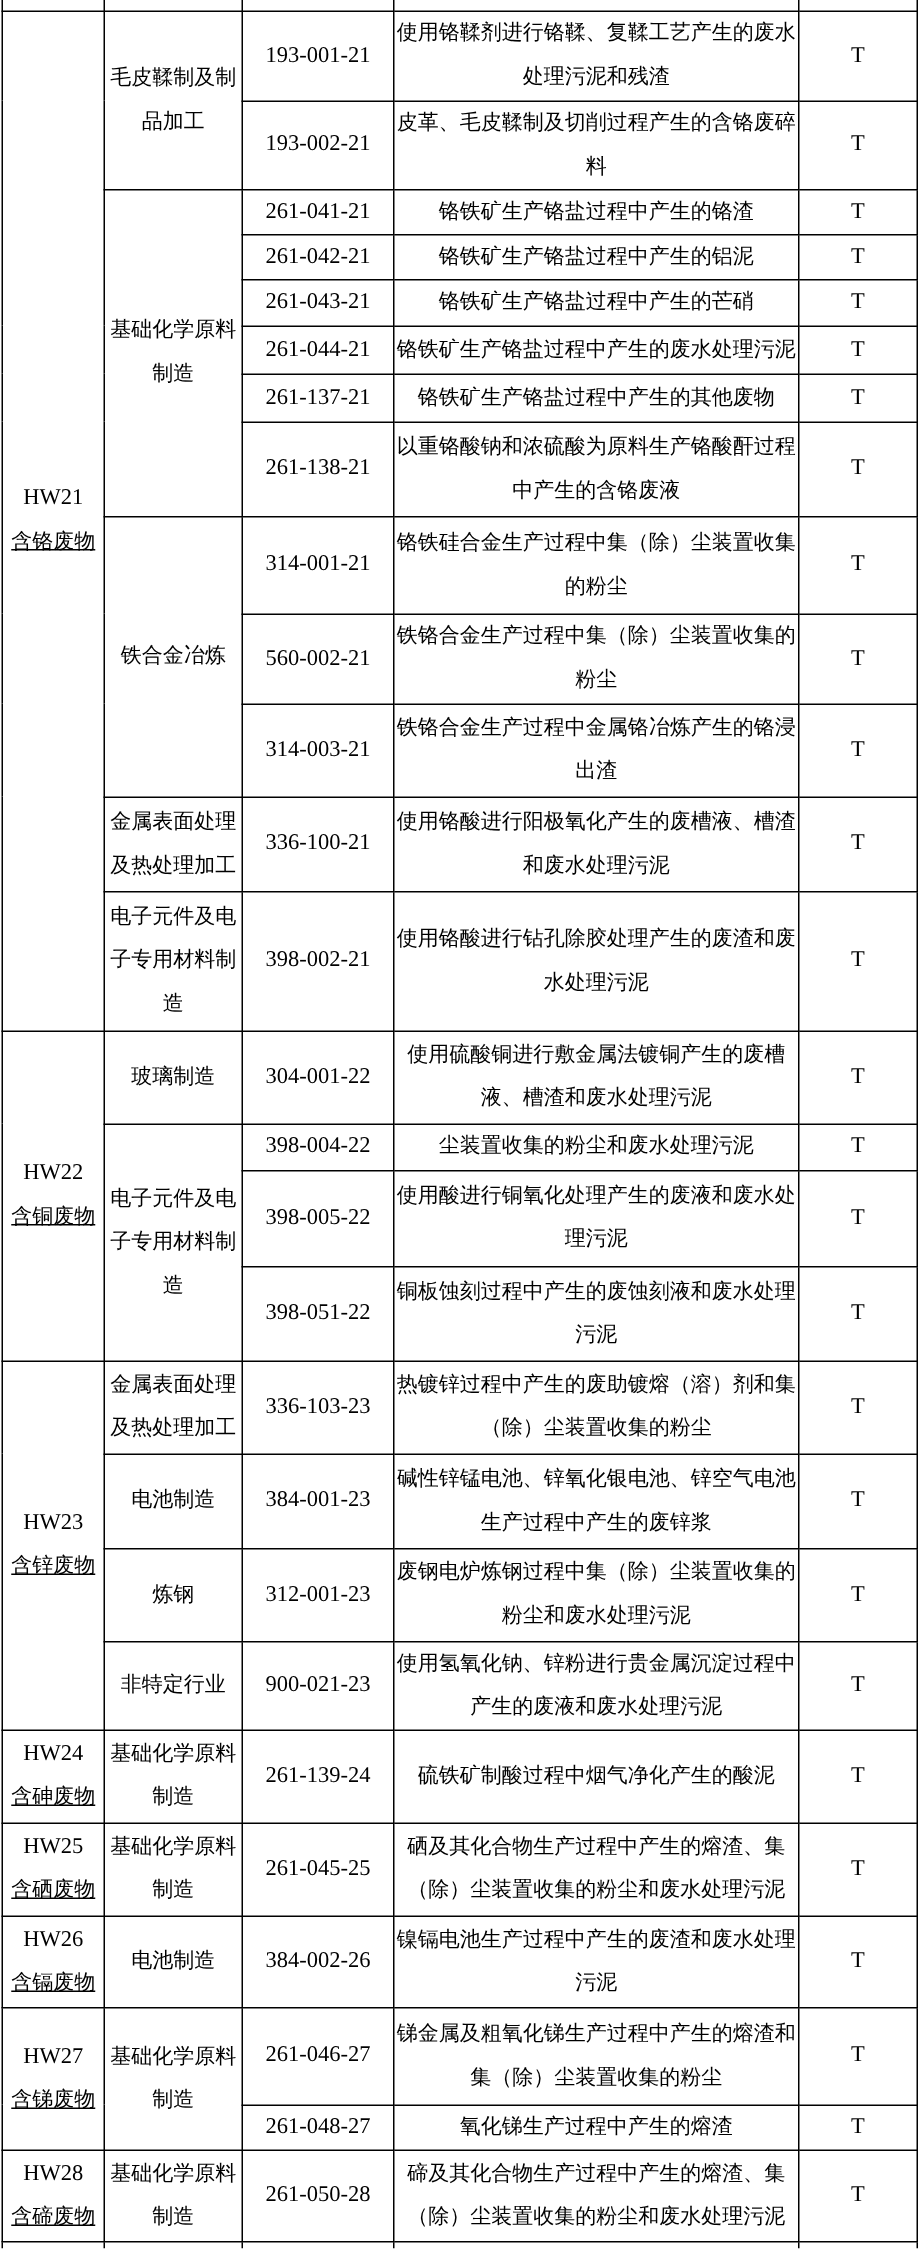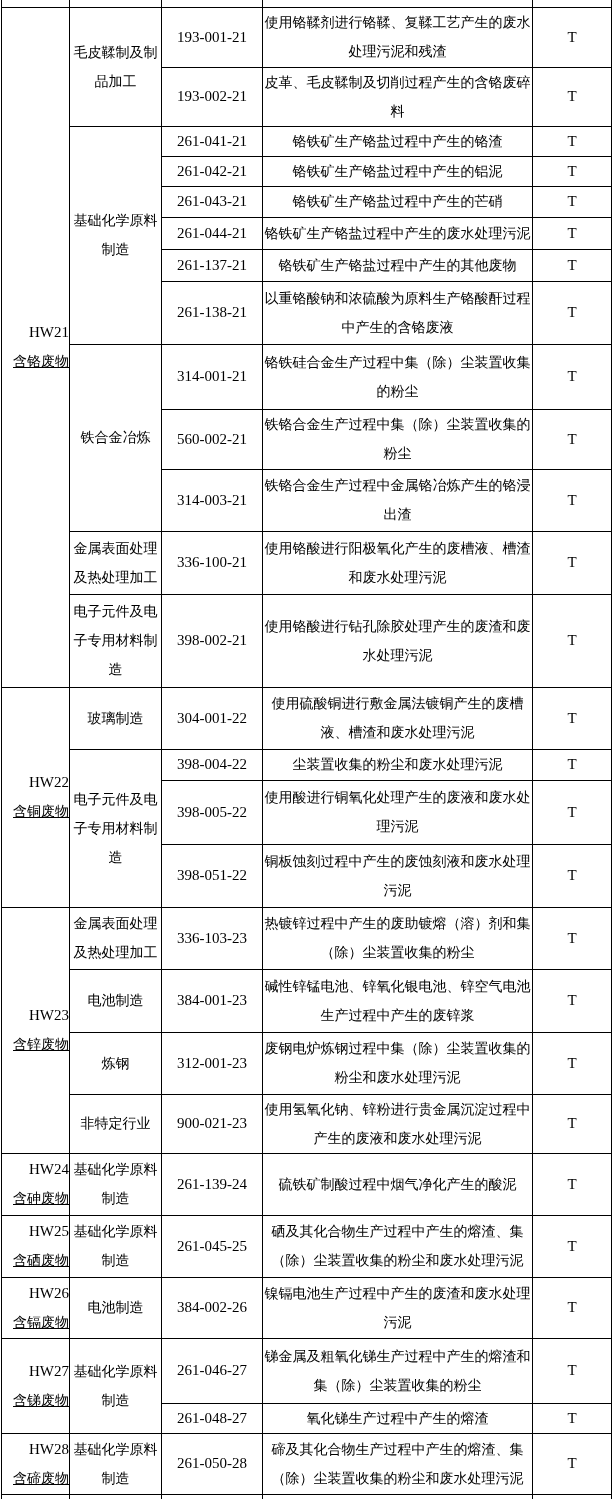--- a/index.html
+++ b/index.html
@@ -15,21 +15,21 @@
     border:1px solid #000;
     text-align:center;
     vertical-align:middle;
     font-size:14px;
     line-height:29px;
     padding:0;
     overflow:hidden;
     word-break:normal;
   }
   td.code,td.haz{font-size:15px;font-family:"Liberation Serif","DejaVu Serif",serif;}
-  td.cat{font-size:14px;text-align:right;}
+  td.cat{font-size:14px;}
   td.cat .cat-id{font-size:15px;line-height:30px;}
   td.cat .cat-nm{line-height:30px;text-decoration:underline;}
   td.ind{padding:0 2px;}
   td.desc{padding:0 1px;}
   tr.sliver td{border-top:none;}
   tr.sliver-b td{border-bottom:none;}
 </style>
 </head>
 <body>
 

